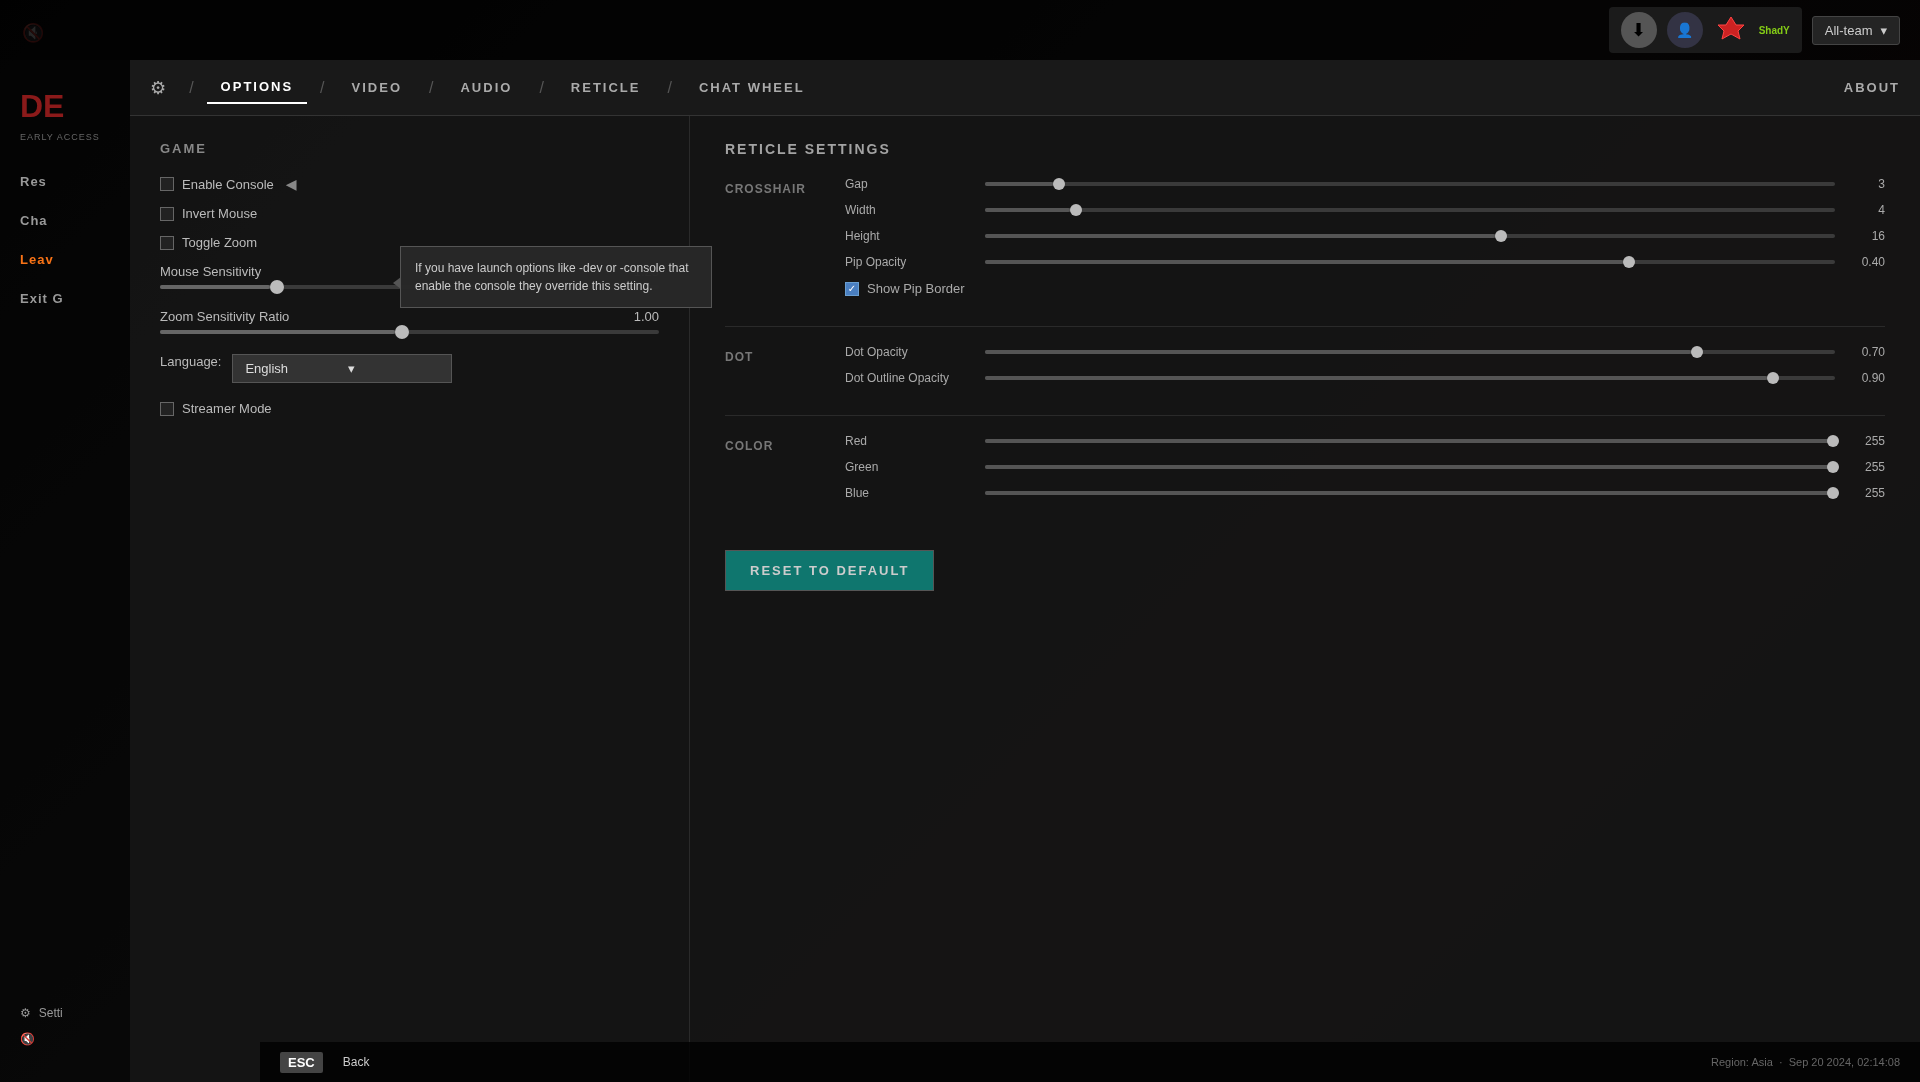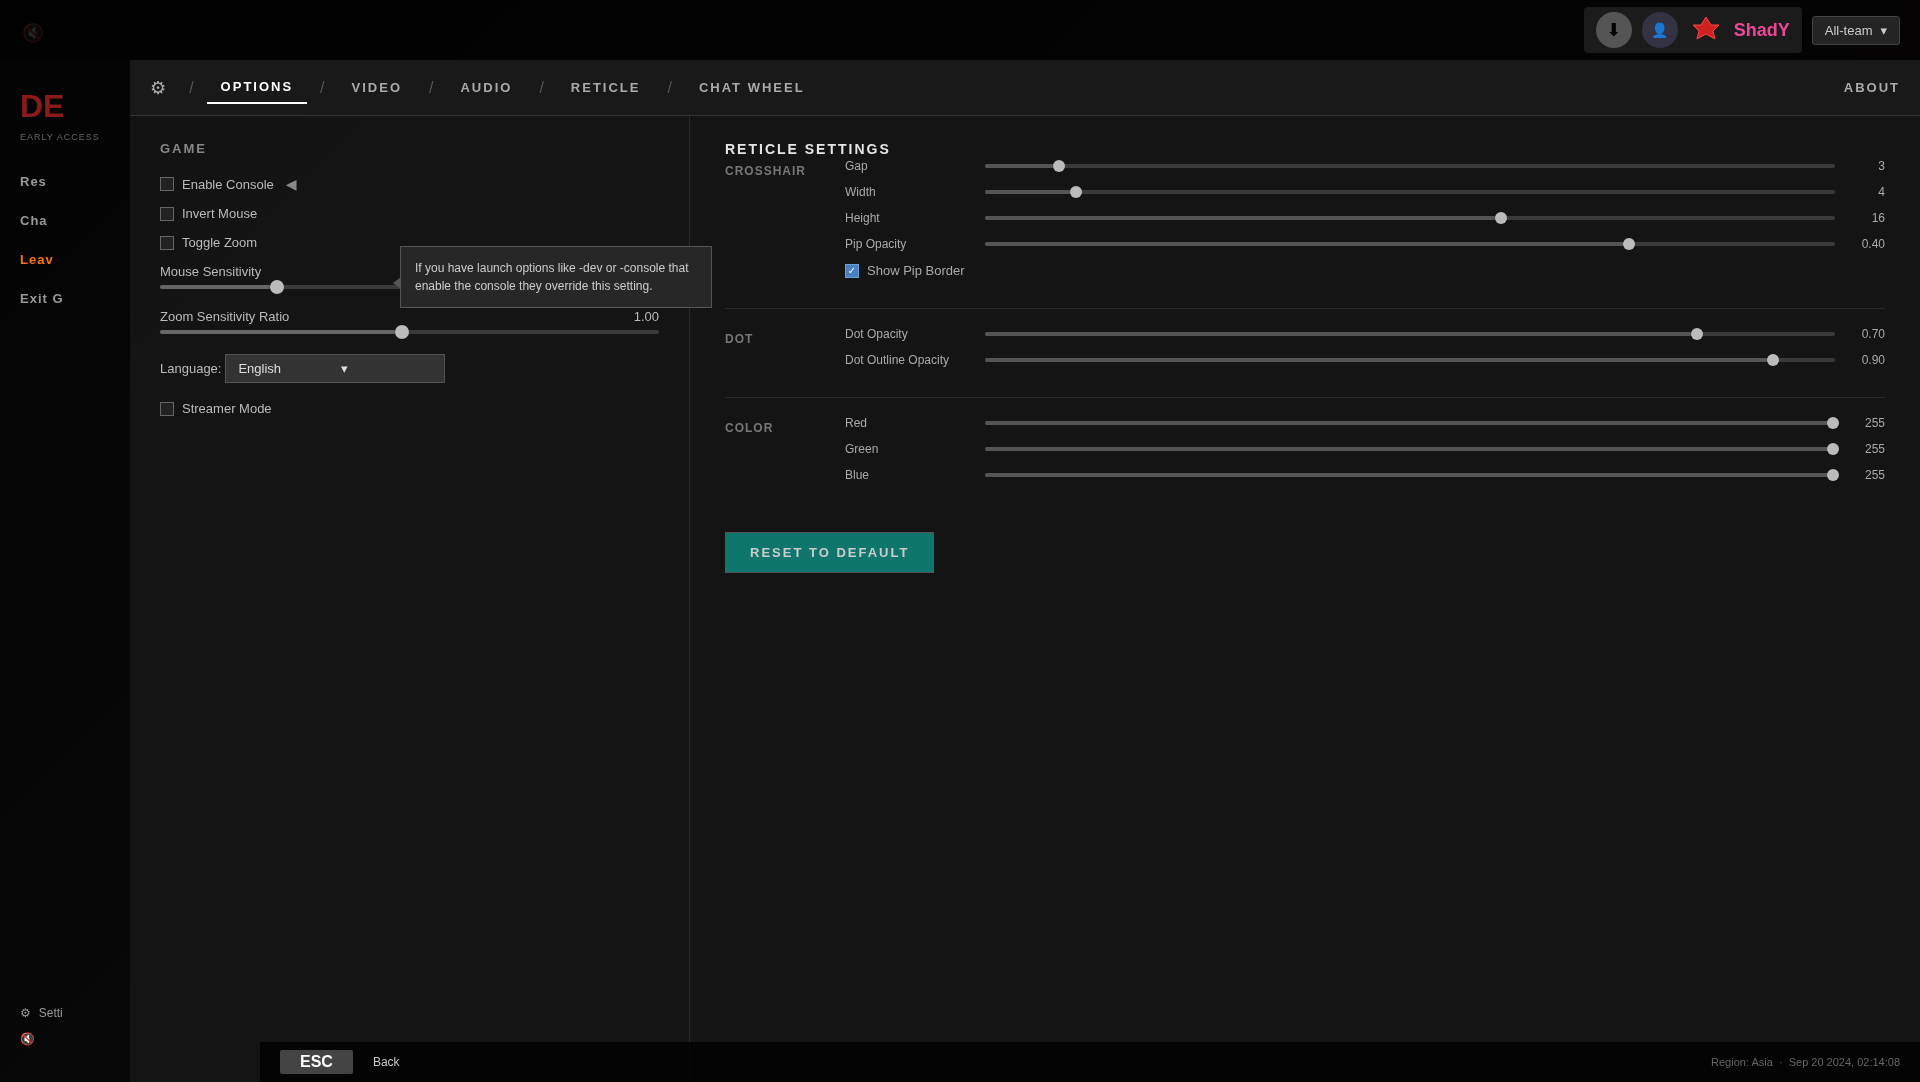--- a/index.html
+++ b/index.html
@@ -58,22 +58,22 @@
       width: 36px;
       height: 36px;
       display: flex;
       align-items: center;
       justify-content: center;
     }
 
     .user-badge svg { width: 30px; height: 30px; }
 
     .username {
-      color: #ec4899;
-      font-size: 18px;
+      color: #84cc16;
+      font-size: 10px;
       font-weight: bold;
     }
 
     
     .sidebar {
       position: absolute;
       left: 0;
       top: 60px;
       width: 130px;
       height: calc(100% - 60px);
@@ -312,23 +312,23 @@
       background: #bbb;
       border-radius: 50%;
       position: absolute;
       top: 50%;
       transform: translateY(-50%);
     }
 
     
     .language-row {
       display: flex;
-      align-items: center;
+      align-items: flex-start;
       margin-bottom: 18px;
-      gap: 4px;
+      gap: 11px;
     }
 
     .language-label {
       color: #bbb;
       font-size: 13px;
     }
 
     .language-select {
       background: #333;
       border: 1px solid #555;
@@ -342,25 +342,25 @@
       min-width: 220px;
     }
 
     
     .right-panel {
       flex: 1;
       padding: 25px 35px;
     }
 
     .reticle-title {
-      color: #e5e5e5;
+      color: #a3a3a3;
       font-size: 14px;
       font-weight: bold;
       letter-spacing: 2px;
-      margin-bottom: 2px;
+      margin-bottom: 20px;
     }
 
     .reticle-section {
       display: flex;
       gap: 40px;
       margin-bottom: 18px;
     }
 
     .reticle-label {
       color: #777;
@@ -480,22 +480,22 @@
       background: rgba(0,0,0,0.8);
       display: flex;
       align-items: center;
       padding: 0 20px;
       gap: 20px;
     }
 
     .esc-btn {
       background: #444;
       color: #fff;
-      padding: 3px 20px;
-      font-size: 16px;
+      padding: 3px 8px;
+      font-size: 13px;
       font-weight: bold;
       border-radius: 2px;
     }
 
     .back-label {
       color: #ccc;
       font-size: 12px;
     }
 
     .region-info {

